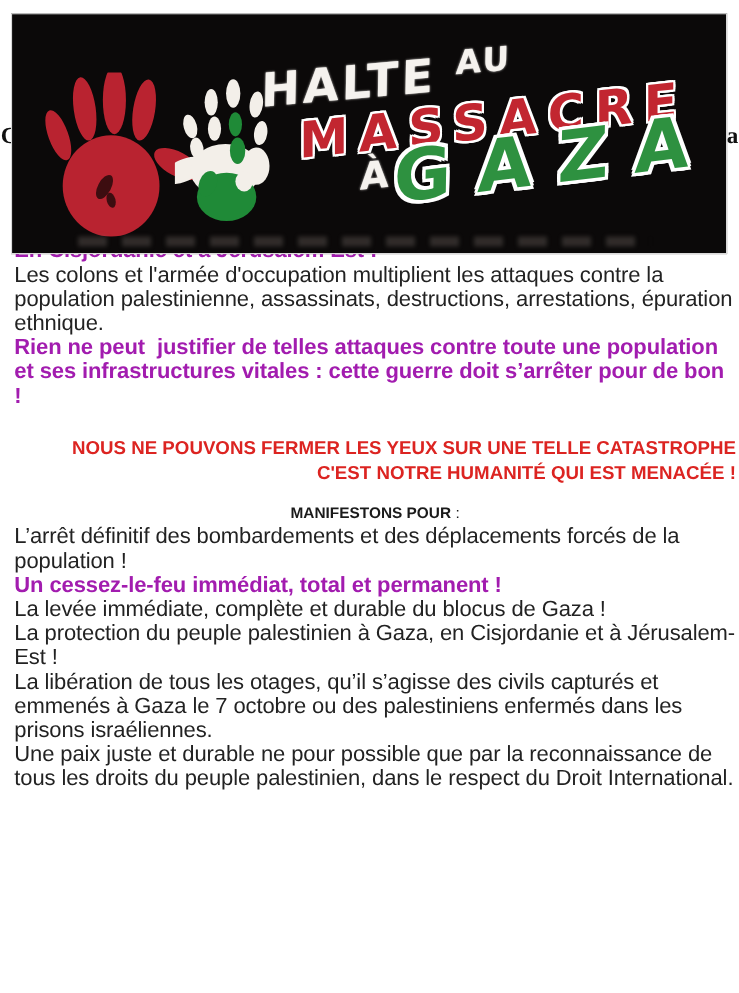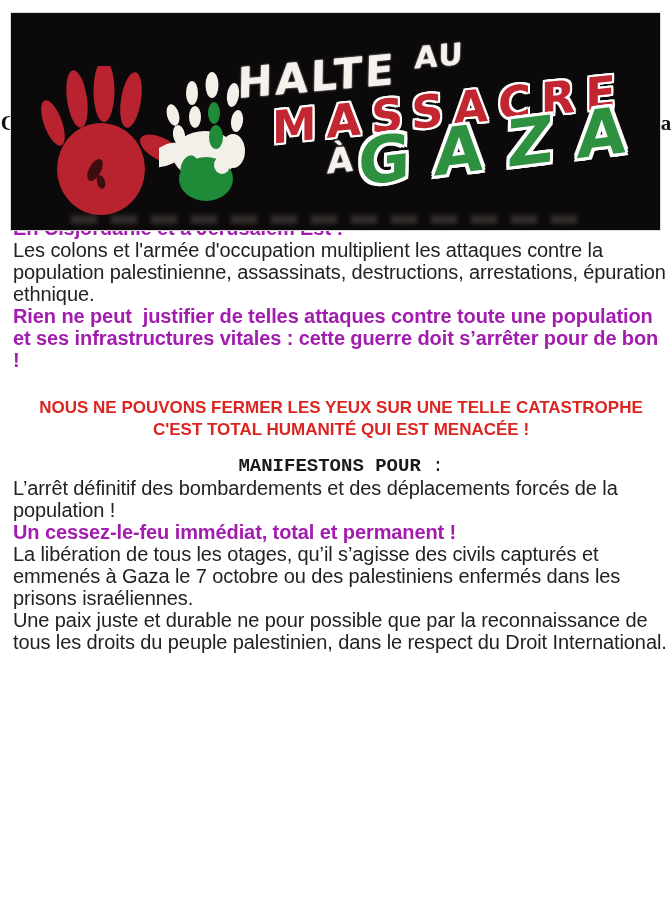--- a/index.html
+++ b/index.html
@@ -69,29 +69,28 @@
   
   .content-body { margin-top:15px; padding:0 3px 0 13px; }
   .body-p {
     margin:0; font-size:20px; line-height:22px; color:#222222;
     letter-spacing:-0.1px; white-space:pre-wrap;
   }
   .body-p b, .body-b { font-weight:bold; color:#1a1a1a; }
   .bold { font-weight:bold; color:#a21caf; }
 
   .alert {
-    margin:26px 0 0; text-align:center;
+    margin:26px 0 0; text-align:right;
     font-weight:bold; font-size:17px; line-height:22px; color:#dc2421;
   }
   .alert p { margin:0; }
 
   .manifestons {
-    margin:14px 0 0; text-align:center; font-size:19px; line-height:22px;
+    margin:14px 0 0; text-align:center; font-size:14px; line-height:22px;
     color:#1a1a1a;
-    font-family:Liberation Mono, monospace;
   }
   .manifestons b { font-weight:bold; }
 </style>
 </head>
 <body>
 
 <div class="page">
 
   <div class="banner">
 
@@ -148,23 +147,25 @@
 
   <div class="content-body">
     <p class="body-p"><b>A GAZA</b><span>: Toujours plus de morts, plus  de destructions...</span></p>
     <p class="body-p">La situation est "PROCHE DE L'HEURE LA PLUS SOMBRE DE L'HUMANITÉ" nous alerte l'Organisation Mondiale de la Santé.</p>
     <p class="body-p bold">En Cisjordanie et à Jérusalem Est :</p>
     <p class="body-p">Les colons et l'armée d'occupation multiplient les attaques contre la population palestinienne, assassinats, destructions, arrestations, épuration ethnique.</p>
     <p class="body-p bold">Rien ne peut  justifier de telles attaques contre toute une population et ses infrastructures vitales : cette guerre doit s’arrêter pour de bon !</p>
 
     <div class="alert">
       <p>NOUS NE POUVONS FERMER LES YEUX SUR UNE TELLE CATASTROPHE</p>
-      <p>C'EST TOTAL HUMANITÉ QUI EST MENACÉE !</p>
+      <p>C'EST NOTRE HUMANITÉ QUI EST MENACÉE !</p>
     </div>
 
     <p class="manifestons"><b>MANIFESTONS POUR</b><span> :</span></p>
     <p class="body-p">L’arrêt définitif des bombardements et des déplacements forcés de la population !</p>
     <p class="body-p bold">Un cessez-le-feu immédiat, total et permanent !</p>
+    <p class="body-p">La levée immédiate, complète et durable du blocus de Gaza !</p>
+    <p class="body-p">La protection du peuple palestinien à Gaza, en Cisjordanie et à Jérusalem-Est !</p>
     <p class="body-p">La libération de tous les otages, qu’il s’agisse des civils capturés et emmenés à Gaza le 7 octobre ou des palestiniens enfermés dans les prisons israéliennes.</p>
     <p class="body-p">Une paix juste et durable ne pour possible que par la reconnaissance de tous les droits du peuple palestinien, dans le respect du Droit International.</p>
   </div>
 
 </div>
 
 </body></html>

